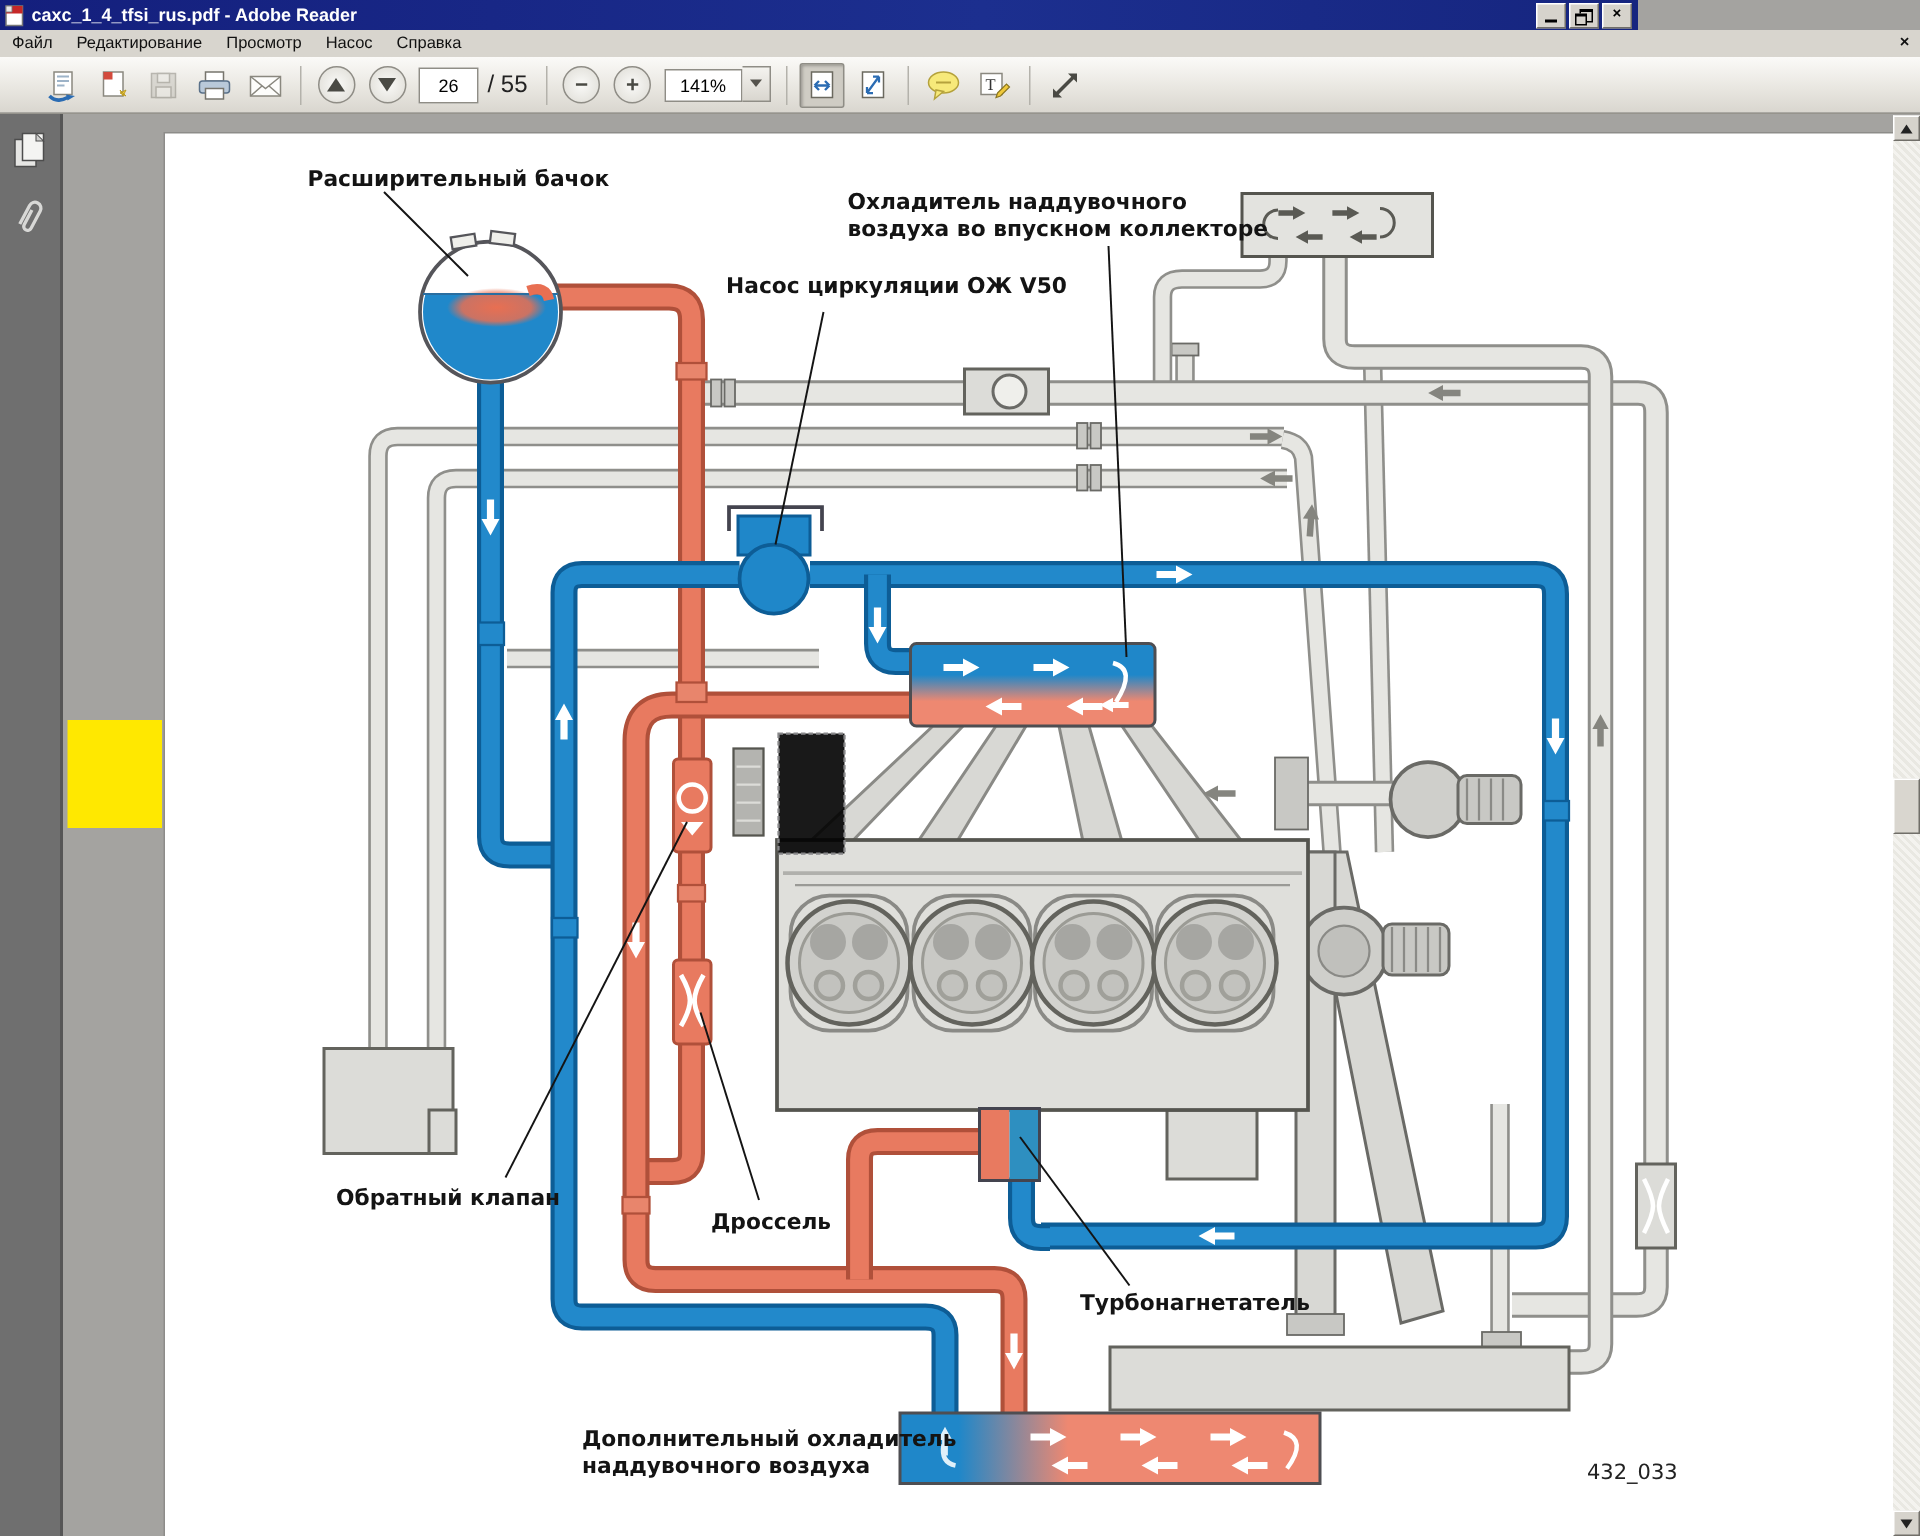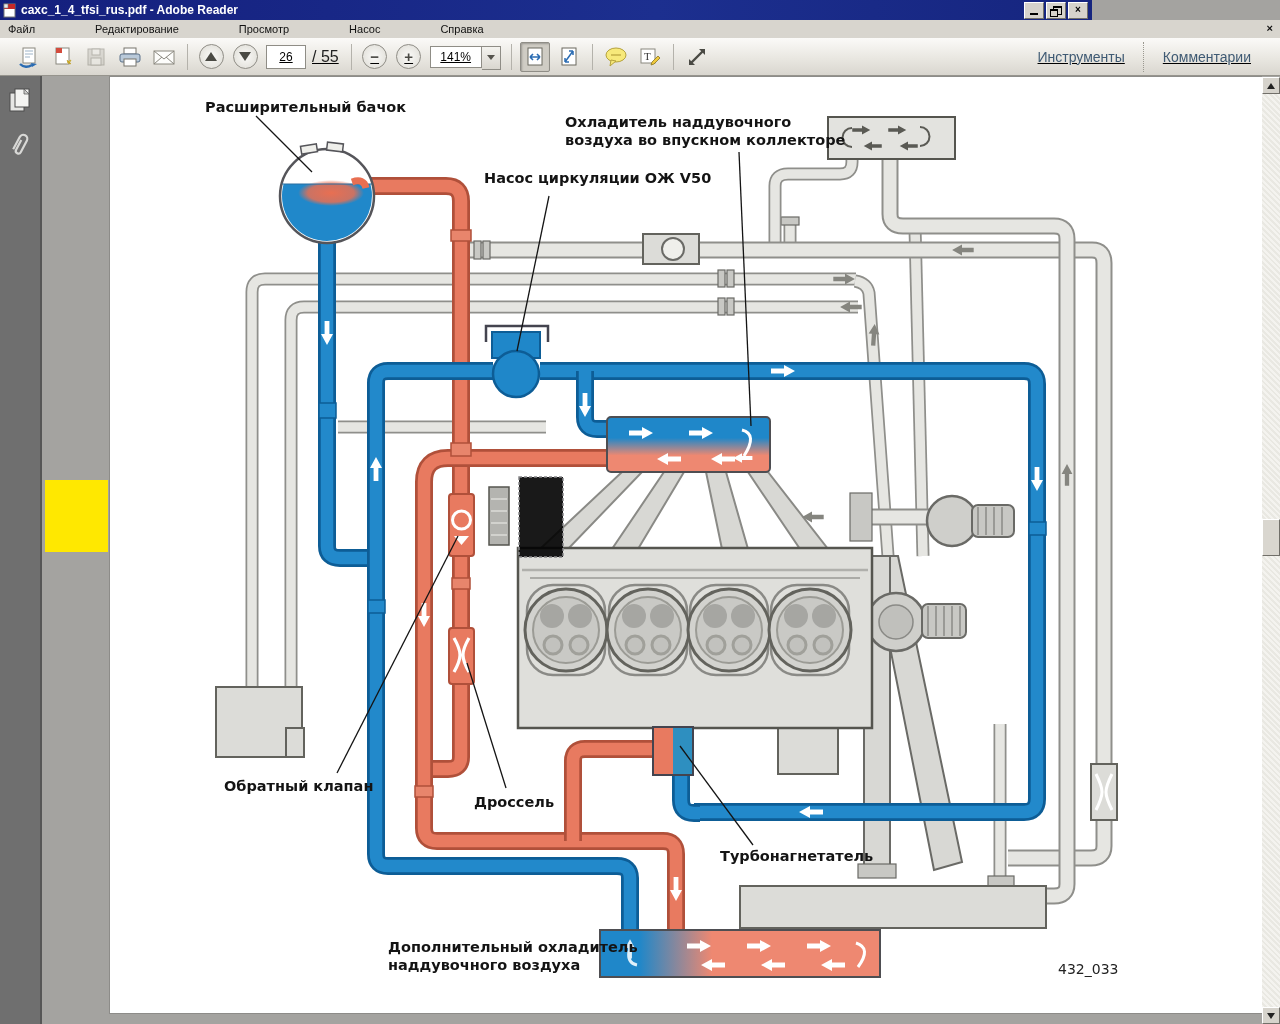--- a/index.html
+++ b/index.html
@@ -14,54 +14,54 @@
   .winbtns{margin-left:auto;display:flex;gap:2px;padding-right:2px;}
   .wbtn{width:18px;height:15px;background:#d6d3cc;border:1px solid;
     border-color:#fff #716f69 #716f69 #fff;display:flex;align-items:center;justify-content:center;
     font-size:10px;font-weight:bold;color:#000;line-height:1;}
   .glyph-min{width:8px;height:2px;background:#000;margin-top:8px;}
   .glyph-restore{width:7px;height:6px;border:1px solid #000;border-top-width:2px;position:relative;margin-left:2px;}
   .glyph-restore:after{content:"";position:absolute;left:-4px;top:1px;width:6px;height:5px;border:1px solid #000;border-top-width:2px;background:#d6d3cc;}
 
   
   .menubar{position:absolute;left:0;top:20px;width:1280px;height:18px;background:#d8d5ce;
-    display:flex;align-items:center;font-size:11px;color:#111;border-bottom:1px solid #c2bfb8;gap:44px;}
+    display:flex;align-items:center;font-size:11px;color:#111;border-bottom:1px solid #c2bfb8;}
   .menuitem{padding:2px 8px;cursor:default;}
   .menu-close{position:absolute;right:7px;top:2px;font-size:11px;font-weight:bold;color:#111;}
 
   
   .toolbar{position:absolute;left:0;top:38px;width:1280px;height:38px;
     background:linear-gradient(#fbfaf8,#e9e7e1 55%,#d9d6cf);border-bottom:1px solid #96948d;
-    display:flex;align-items:center;box-sizing:border-box;padding:0 11px;text-decoration:underline;}
+    display:flex;align-items:center;box-sizing:border-box;padding:0 24px;}
   .tbtn{width:28px;height:28px;display:flex;align-items:center;justify-content:center;margin:0 2px;border:1px solid transparent;border-radius:2px;}
   .tbtn.pressed{background:#cfccc4;border-color:#8f8d86;box-shadow:inset 1px 1px 2px rgba(0,0,0,.25);}
   .tsep{width:1px;height:26px;background:#b4b2ab;margin:0 6px;}
   .circlebtn{width:23px;height:23px;border-radius:50%;background:radial-gradient(#fafaf8,#dddbd4);
     border:1px solid #8f8d86;display:flex;align-items:center;justify-content:center;
     font-size:15px;font-weight:bold;color:#4a4a44;line-height:1;}
   .tri-up{width:0;height:0;border-left:6px solid transparent;border-right:6px solid transparent;border-bottom:9px solid #4a4a44;}
   .tri-down{width:0;height:0;border-left:6px solid transparent;border-right:6px solid transparent;border-top:9px solid #4a4a44;}
   .pageinput{width:34px;height:20px;border:1px solid #8f8d86;background:#fff;font-size:12px;
     text-align:center;font-family:"Liberation Sans",sans-serif;margin:0 4px;}
   .pagetotal{font-size:16px;color:#222;margin:0 6px 0 2px;white-space:nowrap;}
-  .zoombox{display:flex;align-items:flex-start;margin:0 4px;height:22px;}
+  .zoombox{display:flex;align-items:flex-end;margin:0 4px;height:22px;}
   .zoomval{width:50px;height:20px;border:1px solid #8f8d86;background:#fff;font-size:12px;
     display:flex;align-items:center;justify-content:center;}
   .zoomdrop{width:18px;height:22px;background:linear-gradient(#f4f3ef,#d9d6cf);border:1px solid #8f8d86;border-left:none;
     display:flex;align-items:center;justify-content:center;}
   .zoomdrop .tri{width:0;height:0;border-left:4px solid transparent;border-right:4px solid transparent;border-top:5px solid #55534d;}
   .tb-right{margin-left:auto;display:flex;align-items:center;height:100%;}
   .panelbtn{font-size:14px;color:#3f5a73;padding:0 18px;white-space:nowrap;}
   .dotsep{width:1px;height:30px;border-left:1px dotted #9a988f;}
 
   
   .sidebar{position:absolute;left:0;top:76px;width:42px;bottom:0;background:#6f6f6f;border-right:2px solid #565656;box-sizing:border-box;}
   .side-icon{width:26px;margin:12px auto 14px auto;display:block;}
   .docpane{position:absolute;left:44px;top:76px;right:18px;bottom:0;background:#a4a3a0;overflow:hidden;}
-  .page{position:absolute;left:66px;top:1px;width:1152px;height:936px;background:#fff;box-shadow:0 0 0 1px #8d8c89;}
+  .page{position:absolute;left:66px;top:13px;width:1152px;height:936px;background:#fff;box-shadow:0 0 0 1px #8d8c89;}
   .hl-square{position:absolute;left:1px;top:404px;width:63px;height:72px;background:#ffe800;}
 
   
   .vscroll{position:absolute;right:0;top:77px;width:18px;bottom:0;
     background:repeating-linear-gradient(45deg,#f4f3ef 0 2px,#e9e8e2 2px 4px);}
   .sbtn{position:absolute;left:0;width:18px;height:17px;background:#d6d3cc;border:1px solid;
     border-color:#fff #716f69 #716f69 #fff;box-sizing:border-box;display:flex;align-items:center;justify-content:center;}
   .sbtn .t-up{width:0;height:0;border-left:4px solid transparent;border-right:4px solid transparent;border-bottom:6px solid #222;}
   .sbtn .t-dn{width:0;height:0;border-left:4px solid transparent;border-right:4px solid transparent;border-top:6px solid #222;}
   .sthumb{position:absolute;left:0;top:442px;width:18px;height:37px;background:#d9d6cf;border:1px solid;
@@ -215,25 +215,20 @@
   </span>
   <span class="tsep"></span>
   <span class="tbtn">
     <svg width="22" height="22">
       <path d="M5,17 L17,5" stroke="#4a4a44" stroke-width="2.4"></path>
       <path d="M13,3 h6 v6z" fill="#4a4a44"></path>
       <path d="M3,13 v6 h6z" fill="#4a4a44"></path>
     </svg>
   </span>
 
-  <span class="tb-right">
-    <span class="panelbtn">Инструменты</span>
-    <span class="dotsep"></span>
-    <span class="panelbtn">Комментарии</span>
-  </span>
 </div>
 
 <div class="sidebar">
   <svg class="side-icon" width="26" height="28">
     <rect x="3" y="5" width="14" height="18" fill="#e6e6e4" stroke="#4d4d4d"></rect>
     <rect x="8" y="1" width="14" height="18" fill="#f4f4f2" stroke="#4d4d4d"></rect>
     <path d="M17,1 l5,5 -5,0z" fill="#cfcfcd" stroke="#4d4d4d" stroke-width="0.7"></path>
   </svg>
   <svg class="side-icon" width="26" height="30">
     <g transform="rotate(28 13 15)">

